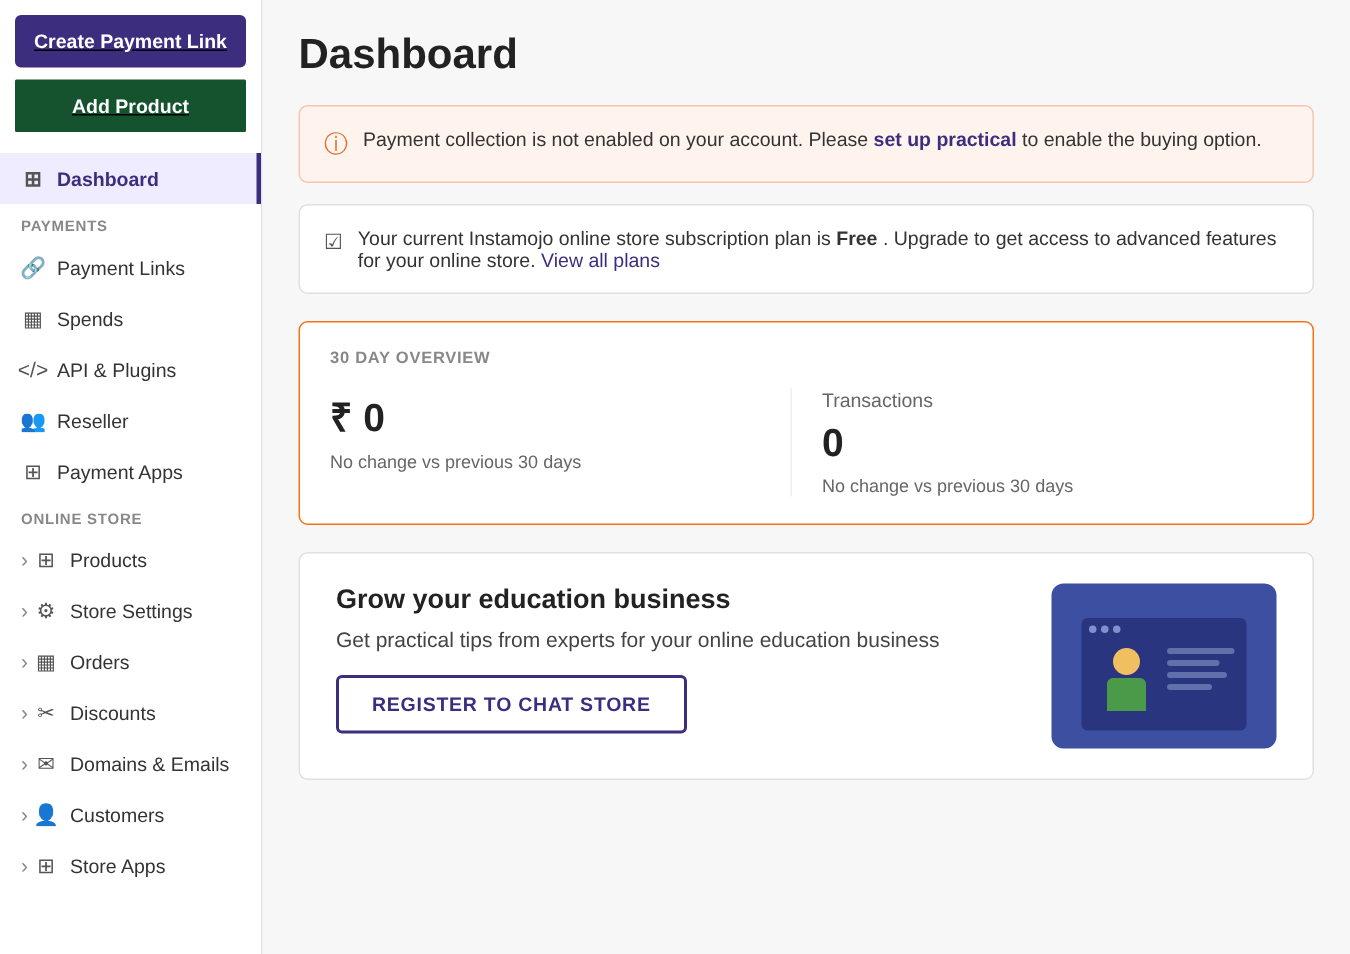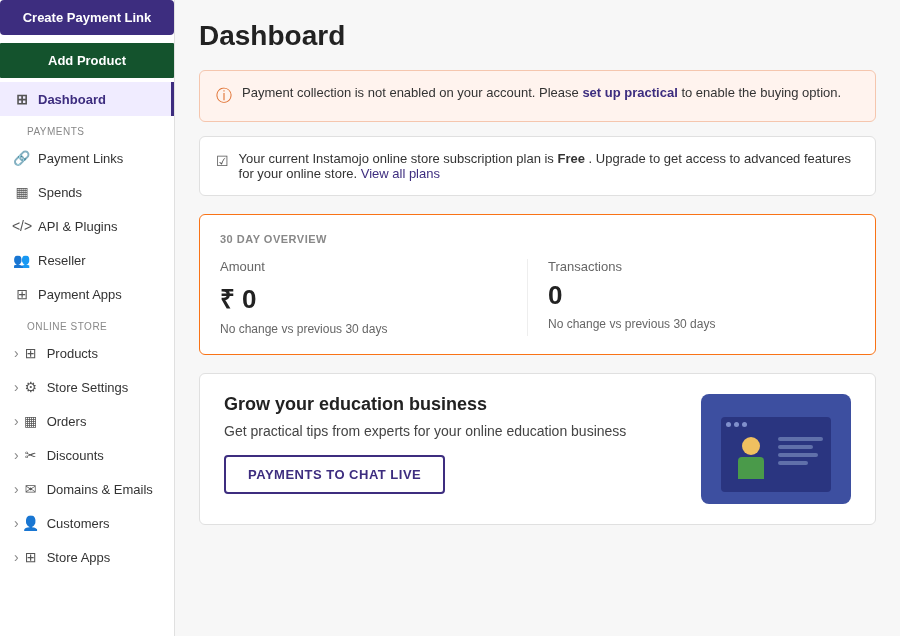--- a/index.html
+++ b/index.html
@@ -9,23 +9,25 @@
     .sidebar {
       width: 175px;
       background: #fff;
       border-right: 1px solid #e0e0e0;
       display: flex;
       flex-direction: column;
       overflow-y: auto;
       flex-shrink: 0;
     }
     .sidebar-top {
+      padding: 10px;
       display: flex;
       flex-direction: column;
       gap: 8px;
+      text-decoration: underline;
     }
     .btn-create-payment {
       background: #3d2d7f;
       color: #fff;
       border: none;
       border-radius: 4px;
       padding: 10px 8px;
       font-size: 13px;
       font-weight: bold;
       cursor: pointer;
@@ -53,22 +55,22 @@
       padding: 9px 14px;
       font-size: 13px;
       color: #333;
       cursor: pointer;
       white-space: nowrap;
     }
     .nav-item.active { background: #f0ecff; color: #3d2d7f; font-weight: bold; border-right: 3px solid #3d2d7f; }
     .nav-section-label {
       font-size: 10px;
       color: #888;
-      font-weight: normal;
-      padding: 10px 27px 4px;
+      font-weight: bold;
+      padding: 10px 14px 4px;
       letter-spacing: 0.5px;
     }
     .nav-item.has-arrow::before {
       content: '›';
       font-size: 14px;
       color: #888;
       margin-right: -4px;
     }
     .icon {
       width: 16px;
@@ -338,37 +340,36 @@
       <span class="plan-free">Free</span>
       <span>. Upgrade to get access to advanced features for your online store.</span>
       <a class="info-link" href="#">View all plans</a>
     </span>
   </div>
 
   <div class="overview-card">
     <div class="overview-title">30 DAY OVERVIEW</div>
     <div class="overview-stats">
       <div class="stat-block">
-        <div class="stat-label">Amount</div>
         <div class="stat-value">₹ 0</div>
         <div class="stat-change">No change vs previous 30 days</div>
       </div>
       <div class="stat-block">
         <div class="stat-label">Transactions</div>
         <div class="stat-value">0</div>
         <div class="stat-change">No change vs previous 30 days</div>
       </div>
     </div>
   </div>
 
   <div class="grow-card">
     <div class="grow-text">
       <div class="grow-title">Grow your education business</div>
       <div class="grow-subtitle">Get practical tips from experts for your online education business</div>
-      <button class="btn-register">PAYMENTS TO CHAT LIVE</button>
+      <button class="btn-register">REGISTER TO CHAT STORE</button>
     </div>
     <div class="grow-image">
       <div class="grow-image-inner">
         <div class="illustration-monitor">
           <div class="illustration-dots">
             <div class="dot"></div>
             <div class="dot"></div>
             <div class="dot"></div>
           </div>
           <div class="illustration-person">

